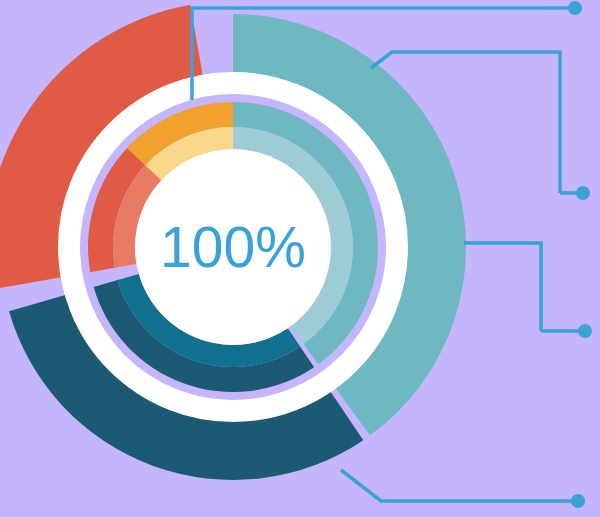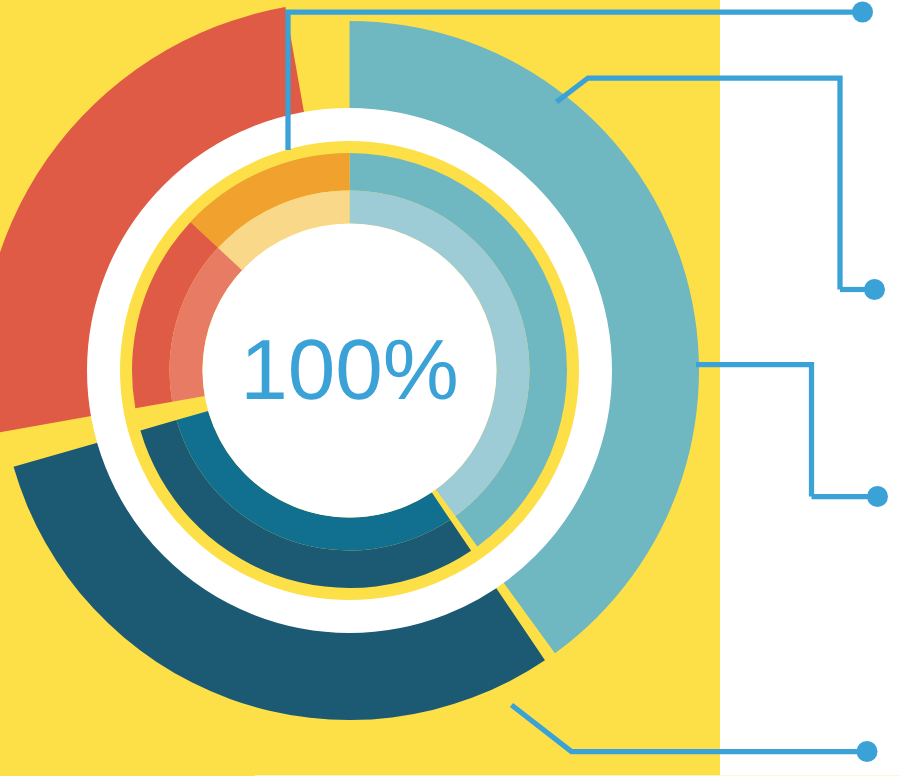--- a/index.html
+++ b/index.html
@@ -9,23 +9,23 @@
     background: #ffffff;
   }
   body {
     width: 600px;
     height: 517px;
     font-family: "Liberation Sans", sans-serif;
     overflow: hidden;
   }
   #stage {
     position: relative;
-    width: 480px;
+    width: 600px;
     height: 517px;
-    background: #fde047;
+    background: #c4b5fd;
   }
   #chart-svg {
     position: absolute;
     left: 0;
     top: 0;
     width: 600px;
     height: 517px;
     display: block;
   }
   .center-label {

